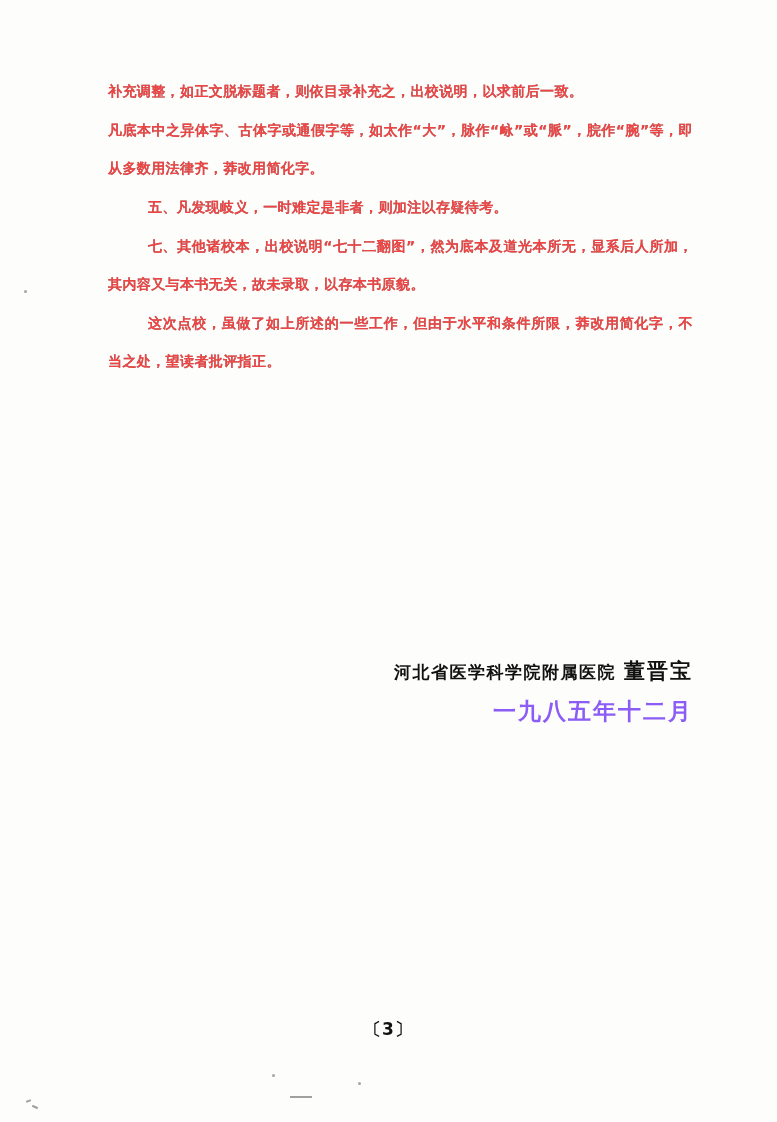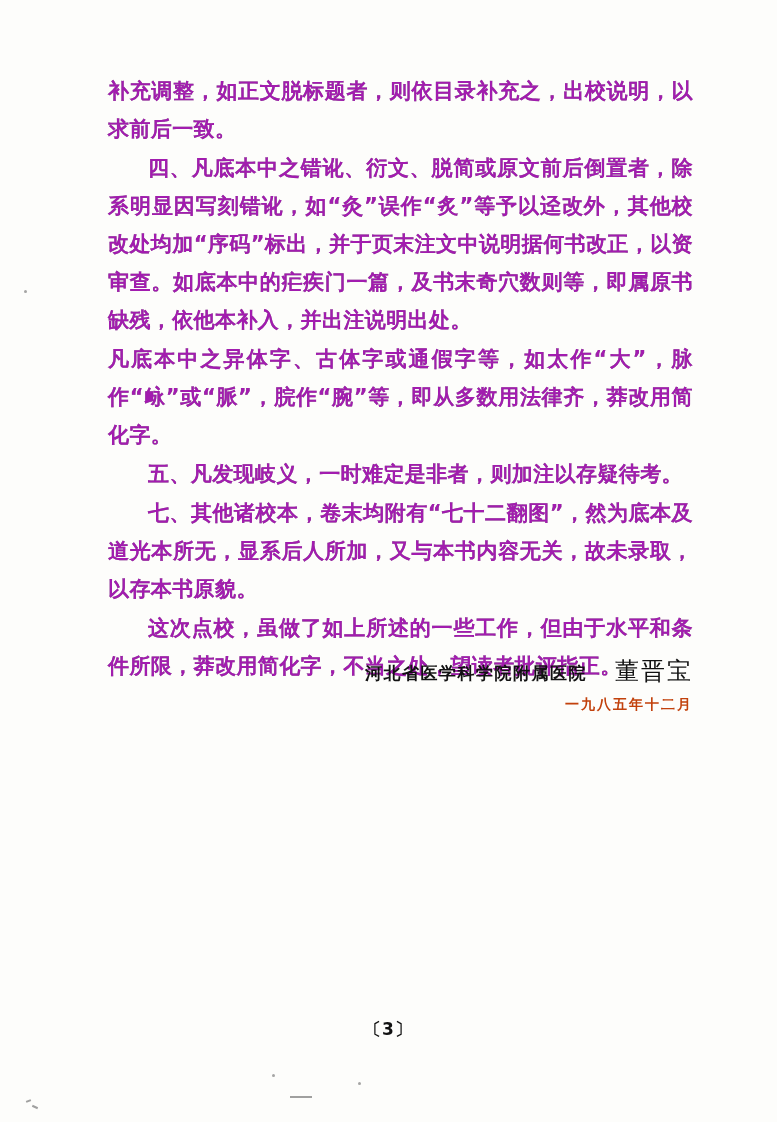--- a/index.html
+++ b/index.html
@@ -25,26 +25,26 @@
     background: #fdfdfb;
   }
   .text-block {
     position: absolute;
     left: 108px;
     top: 72px;
     width: 585px;
   }
   p.para {
     margin: 0 0 1px 0;
-    font-size: 21px;
+    font-size: 14px;
     line-height: 38px;
     letter-spacing: 0.4px;
     text-align: justify;
     text-justify: inter-character;
-    color: #a21caf;
+    color: #ef4444;
     font-weight: 600;
     text-shadow: 0 0 0.6px rgba(0,0,0,0.45);
   }
   p.indent {
     text-indent: 40px;
   }
   .signature {
     position: absolute;
     left: 108px;
     top: 656px;
@@ -55,35 +55,35 @@
     font-weight: 700;
     color: #111;
     letter-spacing: 1px;
   }
   .signature .org {
     font-size: 17px;
     font-weight: 700;
     letter-spacing: 1.5px;
   }
   .signature .name {
-    font-size: 24px;
-    font-weight: 400;
-    margin-left: 28px;
+    font-size: 21px;
+    font-weight: 700;
+    margin-left: 8px;
     letter-spacing: 2px;
   }
   .date-line {
     position: absolute;
     left: 108px;
     top: 696px;
     width: 585px;
     text-align: right;
-    font-size: 14px;
+    font-size: 23px;
     font-weight: 600;
     letter-spacing: 2px;
-    color: #c2410c;
+    color: #8b5cf6;
   }
   .page-number {
     position: absolute;
     left: 0;
     top: 1018px;
     width: 777px;
     text-align: center;
     font-size: 17px;
     font-weight: 600;
     color: #111;
@@ -102,24 +102,23 @@
     opacity: 0.5;
   }
 </style>
 </head>
 <body>
 
 <div class="page">
 
   <div class="text-block">
     <p class="para">补充调整，如正文脱标题者，则依目录补充之，出校说明，以求前后一致。</p>
-    <p class="para indent">四、凡底本中之错讹、衍文、脱简或原文前后倒置者，除系明显因写刻错讹，如“灸”误作“炙”等予以迳改外，其他校改处均加“序码”标出，并于页末注文中说明据何书改正，以资审查。如底本中的疟疾门一篇，及书末奇穴数则等，即属原书缺残，依他本补入，并出注说明出处。</p>
     <p class="para">凡底本中之异体字、古体字或通假字等，如太作“大”，脉作“䘑”或“脈”，脘作“腕”等，即从多数用法律齐，莽改用简化字。</p>
     <p class="para indent">五、凡发现岐义，一时难定是非者，则加注以存疑待考。</p>
-    <p class="para indent">七、其他诸校本，卷末均附有“七十二翻图”，然为底本及道光本所无，显系后人所加，又与本书内容无关，故未录取，以存本书原貌。</p>
+    <p class="para indent">七、其他诸校本，出校说明“七十二翻图”，然为底本及道光本所无，显系后人所加，其内容又与本书无关，故未录取，以存本书原貌。</p>
     <p class="para indent">这次点校，虽做了如上所述的一些工作，但由于水平和条件所限，莽改用简化字，不当之处，望读者批评指正。</p>
   </div>
 
   <div class="signature">
     <span class="org">河北省医学科学院附属医院</span><span class="name">董晋宝</span>
   </div>
 
   <div class="date-line">一九八五年十二月</div>
 
   <div class="page-number">〔3〕</div>

